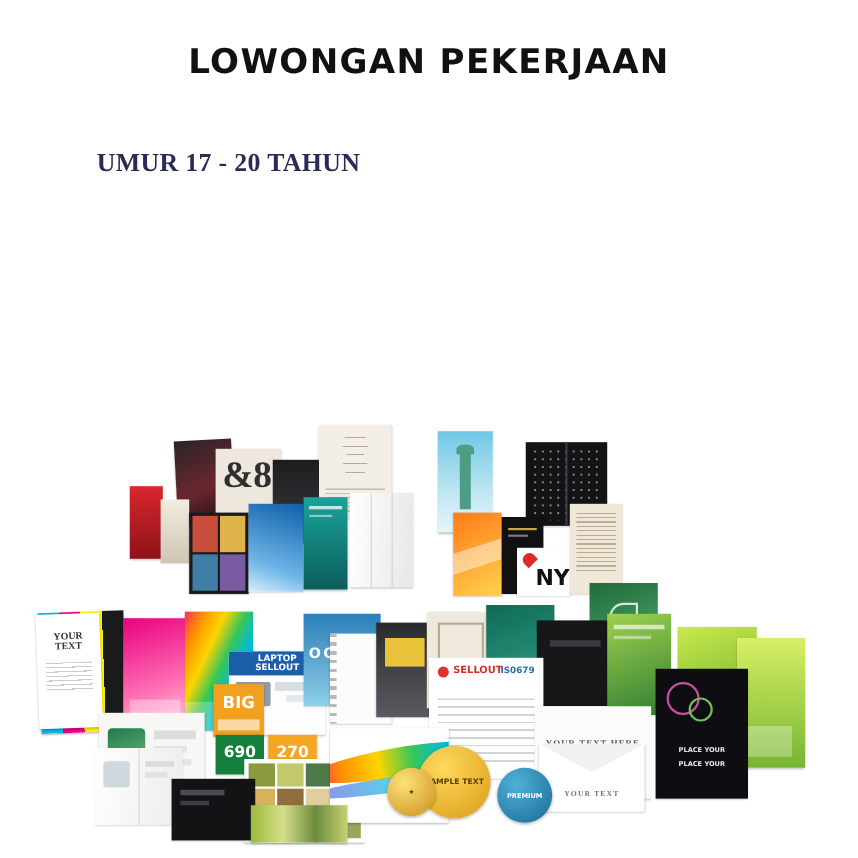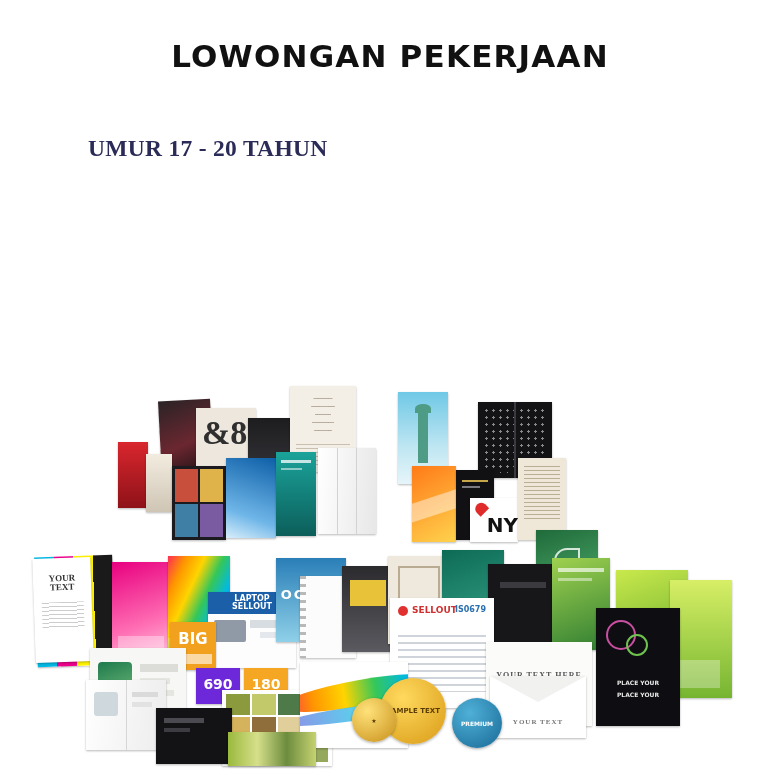--- a/index.html
+++ b/index.html
@@ -225,31 +225,31 @@
 
     <div class="it" style="left:208px; top:212px; width:88px; height:76px; background:#fdfdfd;">
       <div style="position:absolute;left:0;top:0;width:100%;height:22px;background:#1a5fa8;"></div>
       <div class="lbl" style="top:3px;font-size:8px;color:#ffffff;white-space:pre-line;">LAPTOP
 SELLOUT</div>
       <div style="position:absolute;left:6px;top:28px;width:32px;height:22px;background:#8f9aa6;border-radius:2px;"></div>
       <div style="position:absolute;right:6px;top:28px;width:40px;height:8px;background:#d8dde2;"></div>
       <div style="position:absolute;right:6px;top:40px;width:30px;height:6px;background:#e4e8ec;"></div>
     </div>
 
-    <div class="it" style="left:170px; top:242px; width:46px; height:48px; background:#f2a11e;text-decoration:underline;">
+    <div class="it" style="left:194px; top:242px; width:46px; height:48px; background:#f2a11e;text-decoration:underline;">
       <div class="lbl" style="top:10px;font-size:15px;color:#ffffff;">BIG</div>
       <div style="position:absolute;left:4px;bottom:6px;right:4px;height:10px;background:rgba(255,255,255,0.6);"></div>
     </div>
 
-    <div class="it" style="left:196px; top:288px; width:44px; height:36px; background:#6d28d9;text-decoration:underline;">
+    <div class="it" style="left:196px; top:288px; width:44px; height:36px; background:#15803d;text-decoration:underline;">
       <div class="lbl" style="top:9px;font-size:14px;color:#ffffff;">690</div>
     </div>
 
     <div class="it" style="left:244px; top:288px; width:44px; height:36px; background:#f5a623;">
-      <div class="lbl" style="top:9px;font-size:14px;color:#ffffff;">180</div>
+      <div class="lbl" style="top:9px;font-size:14px;color:#ffffff;">270</div>
     </div>
 
     <div class="it" style="left:90px; top:268px; width:96px; height:84px; background:#f7f7f5;">
       <div style="position:absolute;left:8px;top:14px;width:34px;height:44px;background:linear-gradient(160deg,#1f7a4d,#7bc47f);border-radius:4px;"></div>
       <div style="position:absolute;left:50px;top:16px;width:38px;height:8px;background:#dcdcd8;"></div>
       <div style="position:absolute;left:50px;top:30px;width:30px;height:6px;background:#e5e5e1;"></div>
       <div style="position:absolute;left:50px;top:42px;width:34px;height:6px;background:#e5e5e1;"></div>
     </div>
 
     <div class="it" style="left:86px; top:300px; width:80px; height:70px; background:linear-gradient(100deg,#ffffff,#ececec);">

